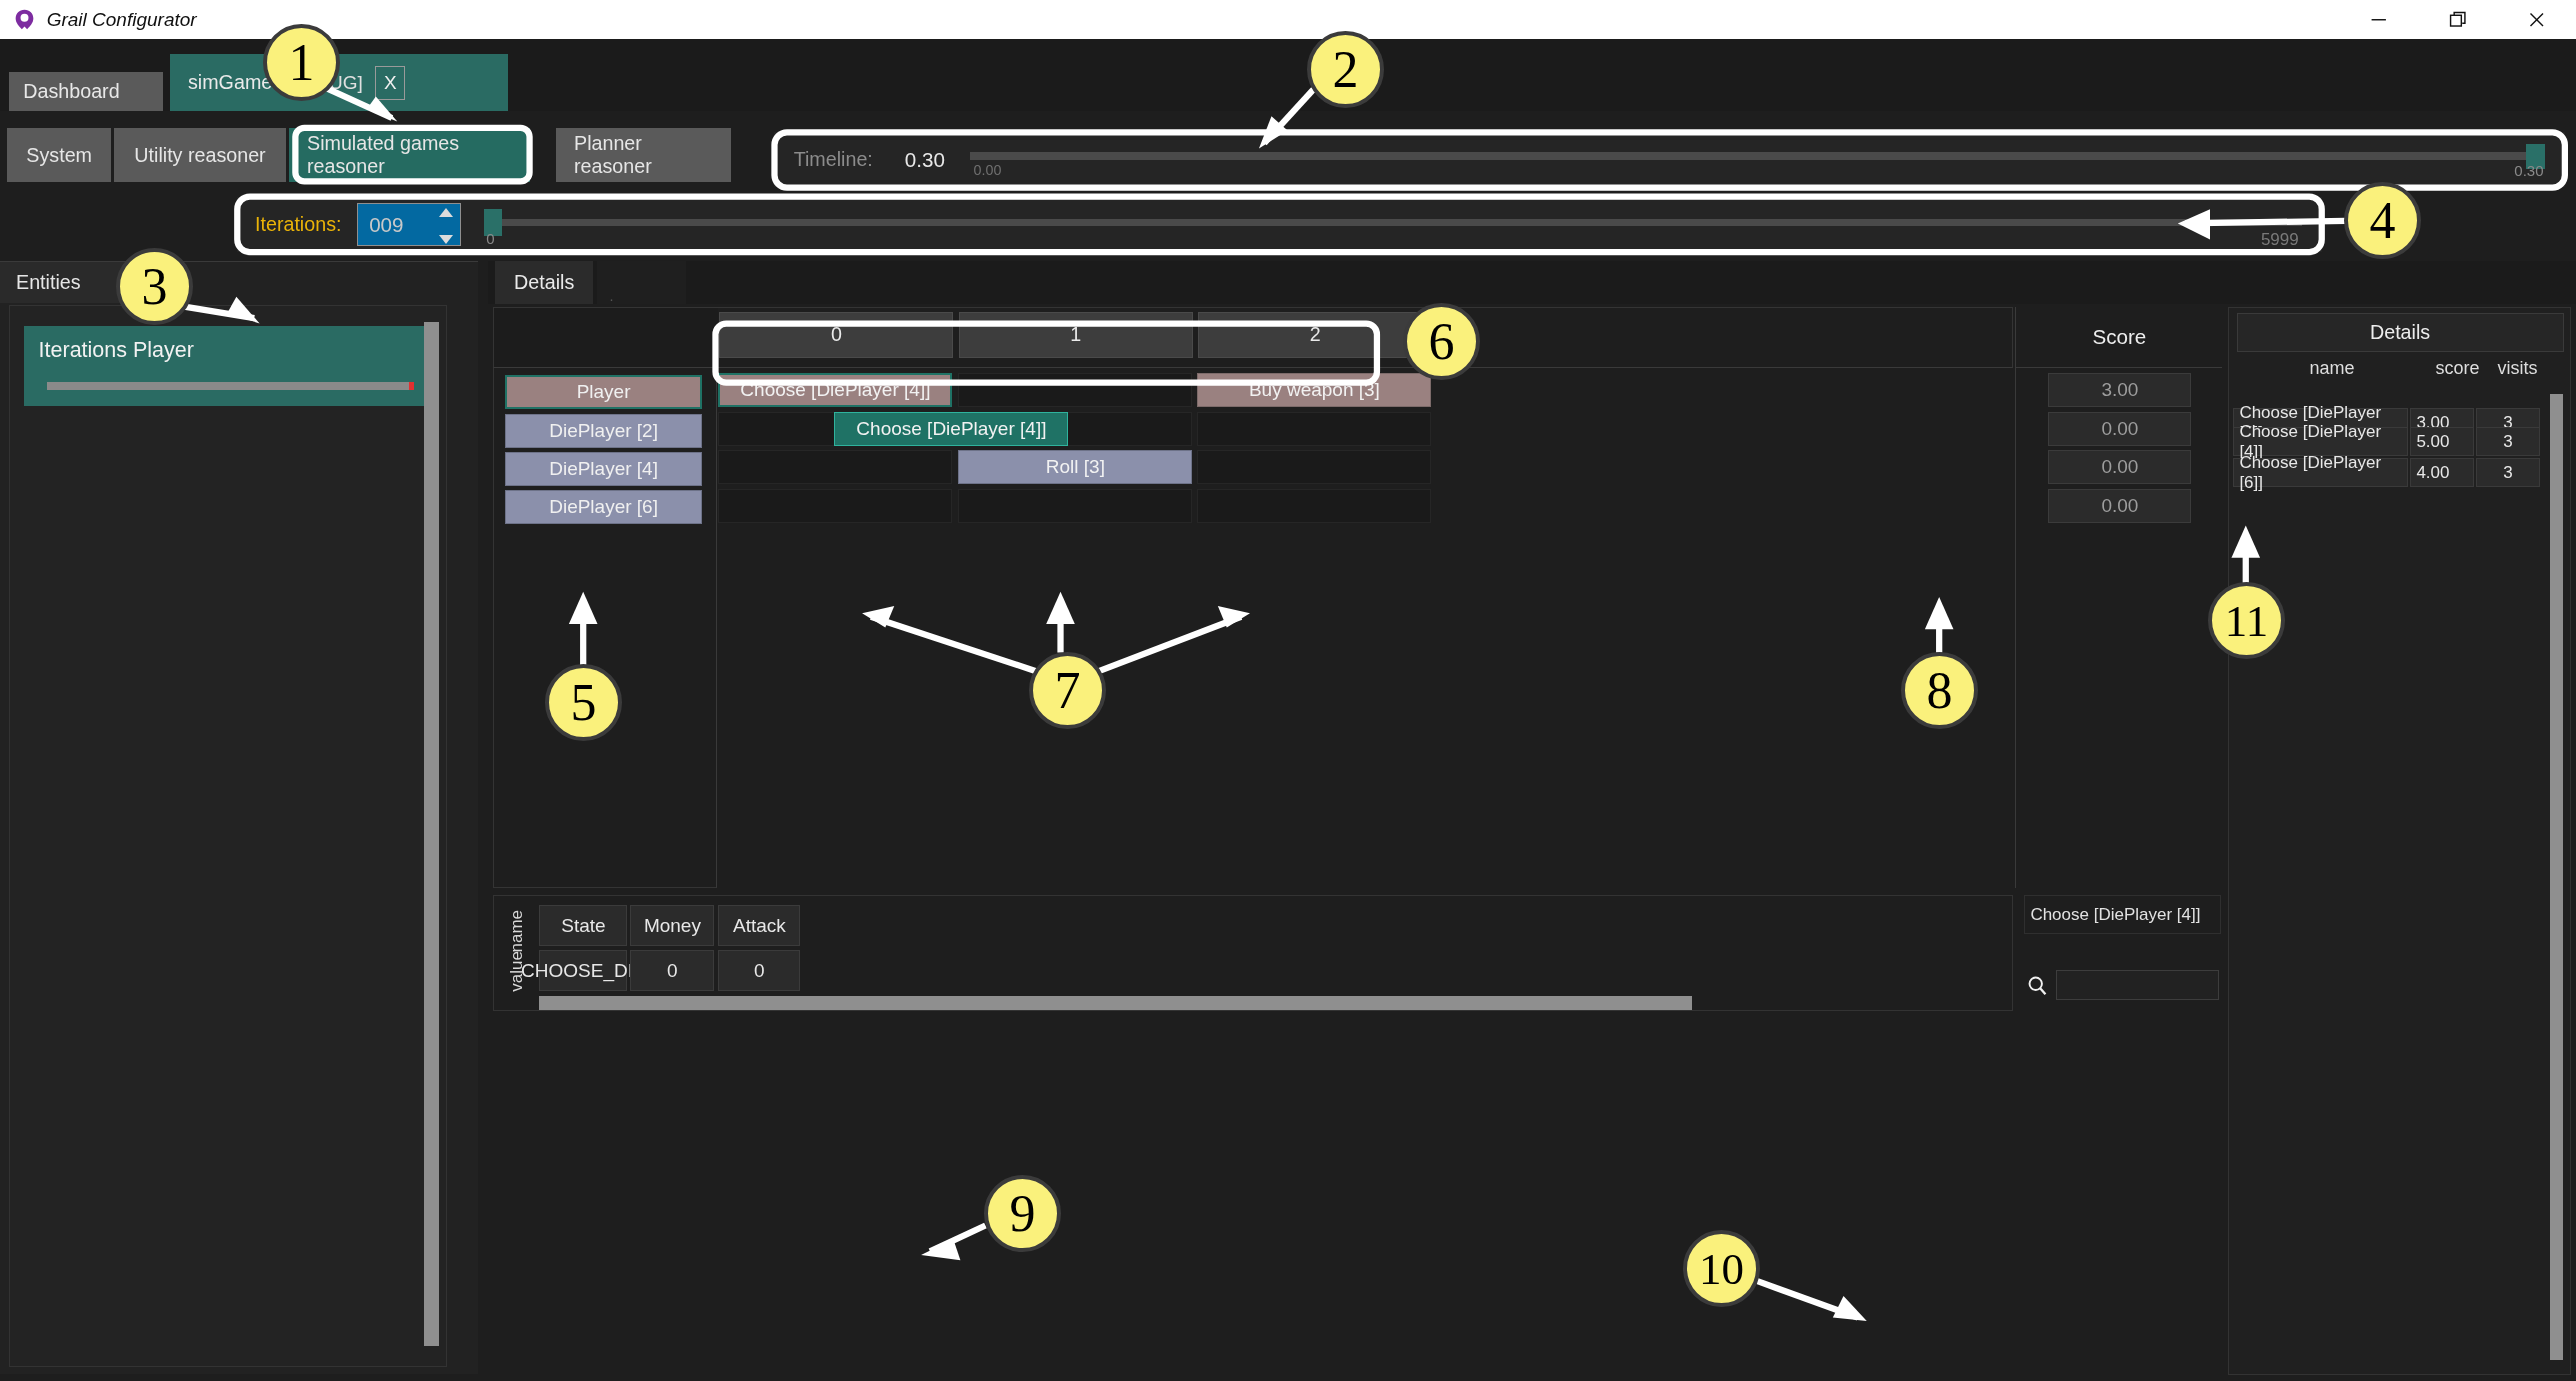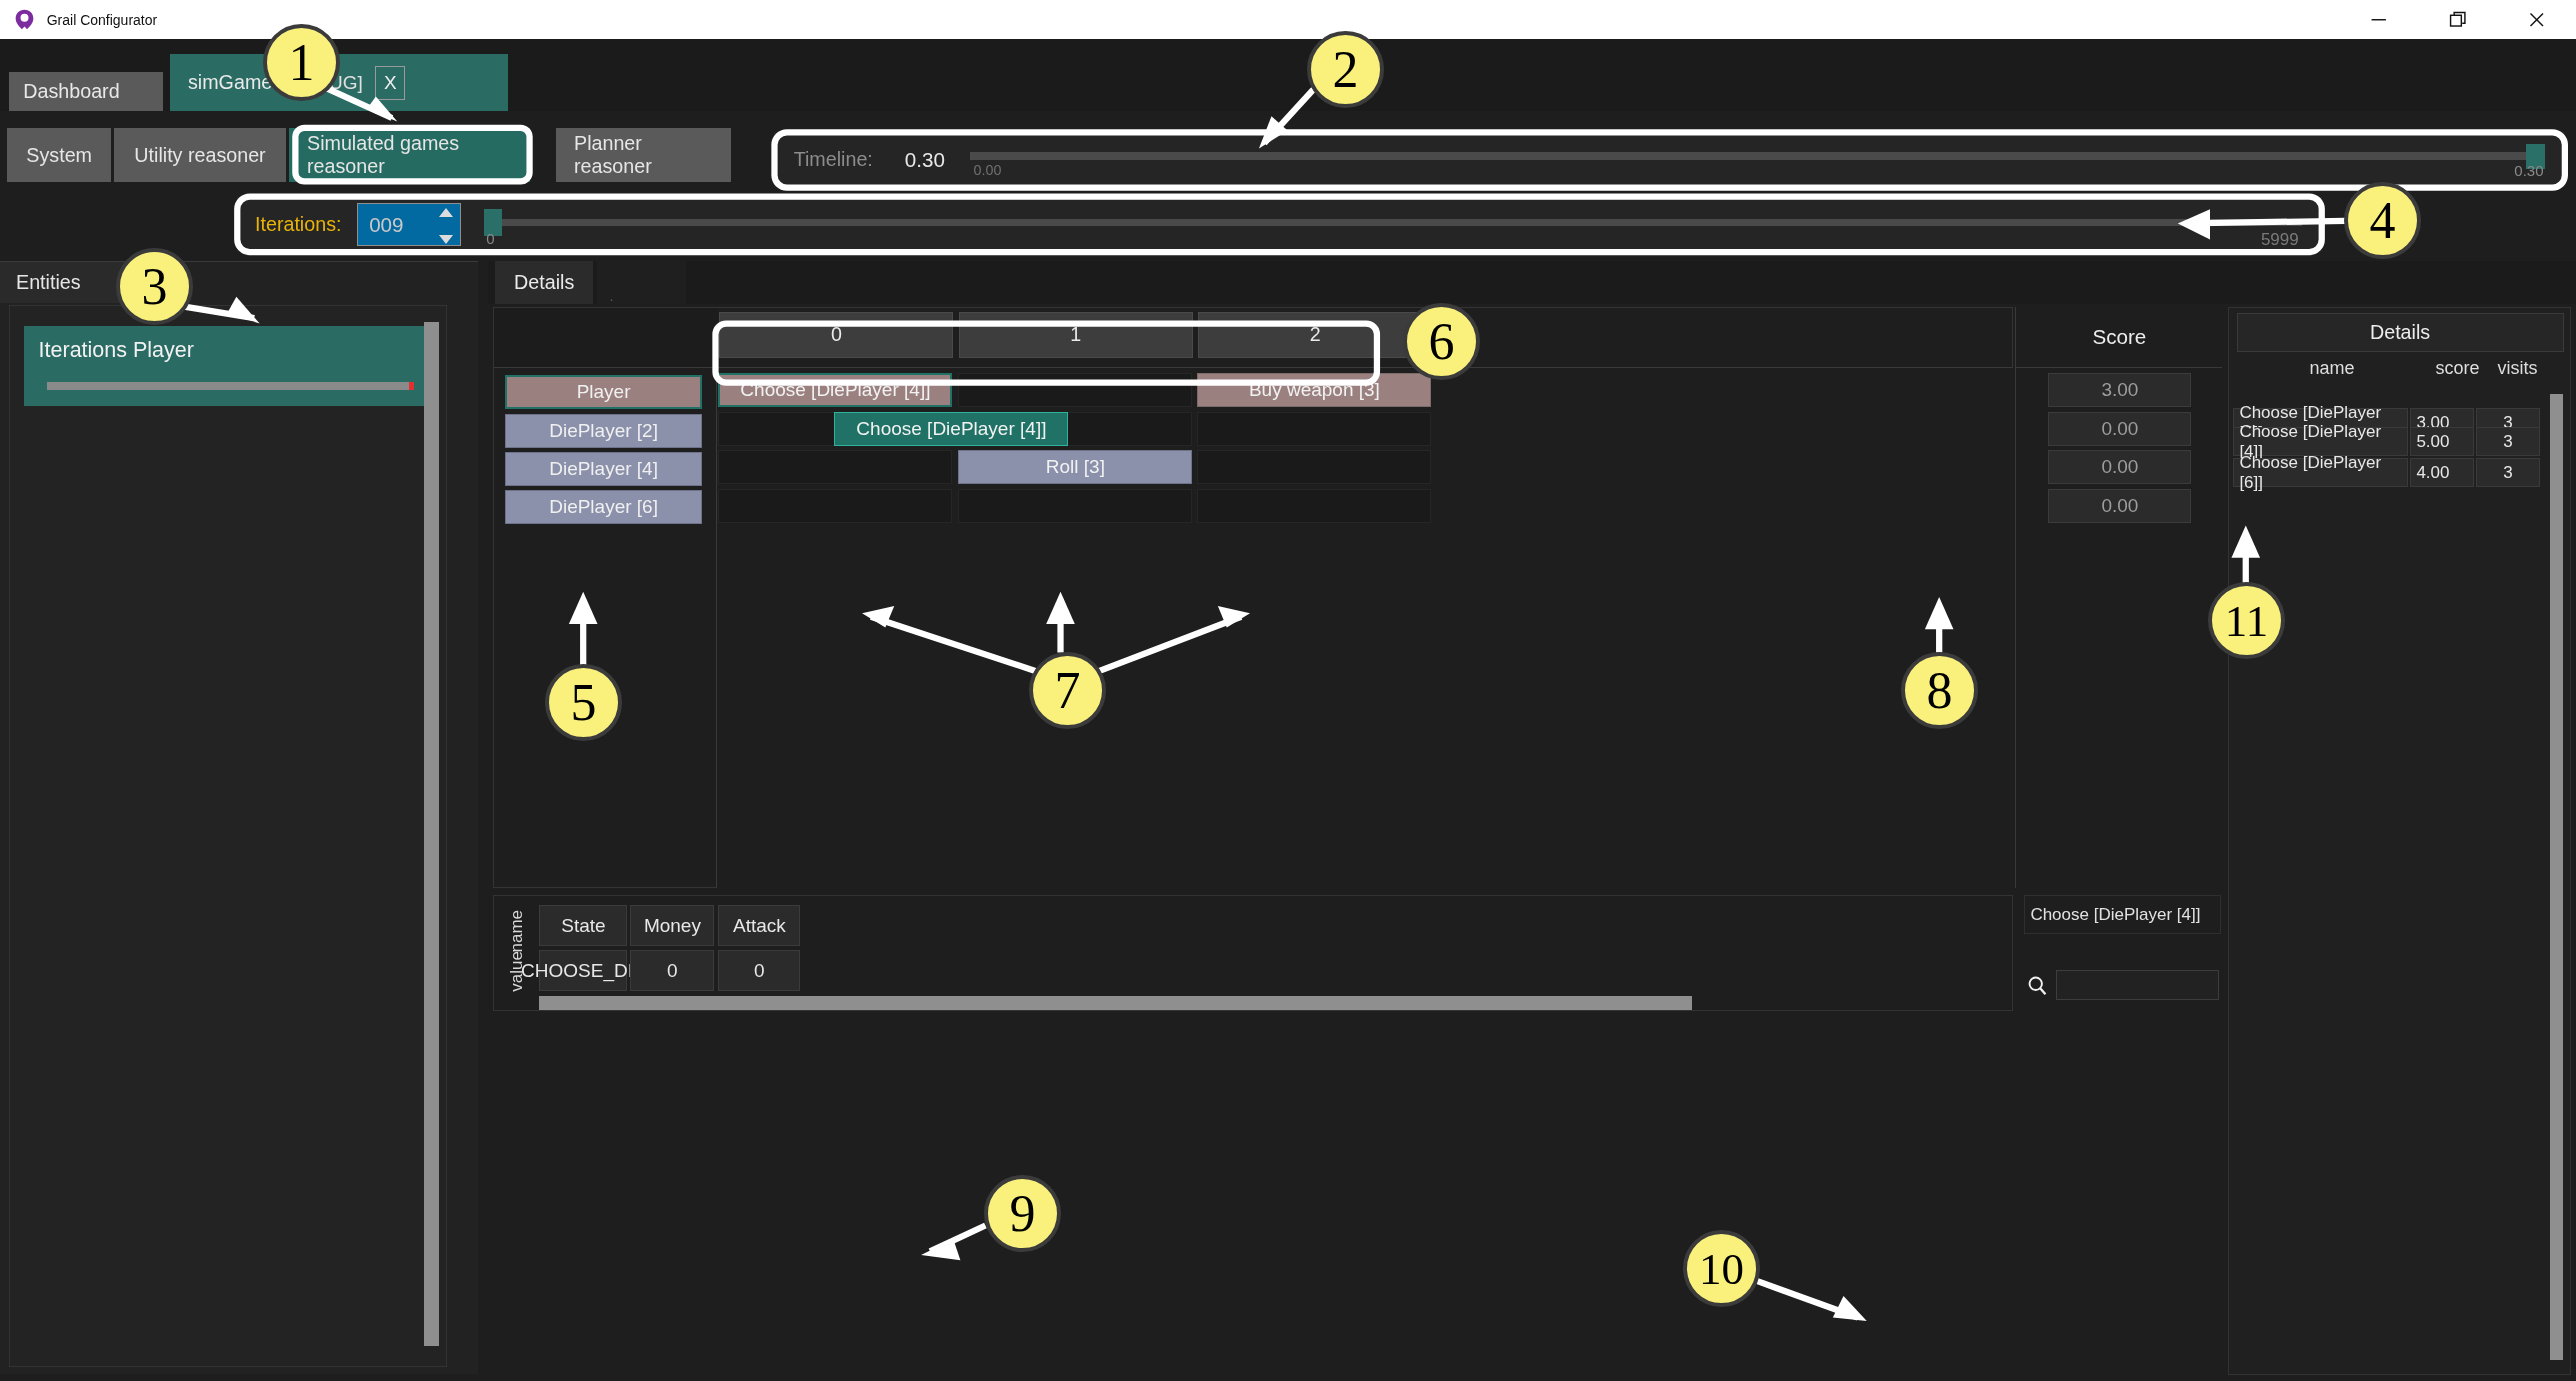--- a/index.html
+++ b/index.html
@@ -11,21 +11,21 @@
   }
   .app { position: relative; width: 2576px; height: 1381px; background: #1e1e1e; }
 
   
   .titlebar {
     position: absolute; left: 0; top: 0; width: 2576px; height: 39px;
     background: #ffffff; display: flex; align-items: center;
   }
   .title-logo { width: 27px; height: 27px; margin-left: 10.7px; display: flex;
     align-items: center; justify-content: center; }
-  .title-text { font-size: 14px; color: #111; margin-left: 9px; }
+  .title-text { font-size: 19px; color: #111; margin-left: 9px; font-style: italic; }
   .win-btns { position: absolute; right: 0; top: 0; height: 39px; display: flex; }
   .win-btn { width: 79px; height: 39px; display: flex; align-items: center;
     justify-content: center; color: #111; font-size: 19.7px; }
   .win-btn svg { display:block; }
 
   
   .tabstrip {
     position: absolute; left: 0; top: 39px; width: 2576px; height: 72px;
     background: #1b1b1b;
   }

